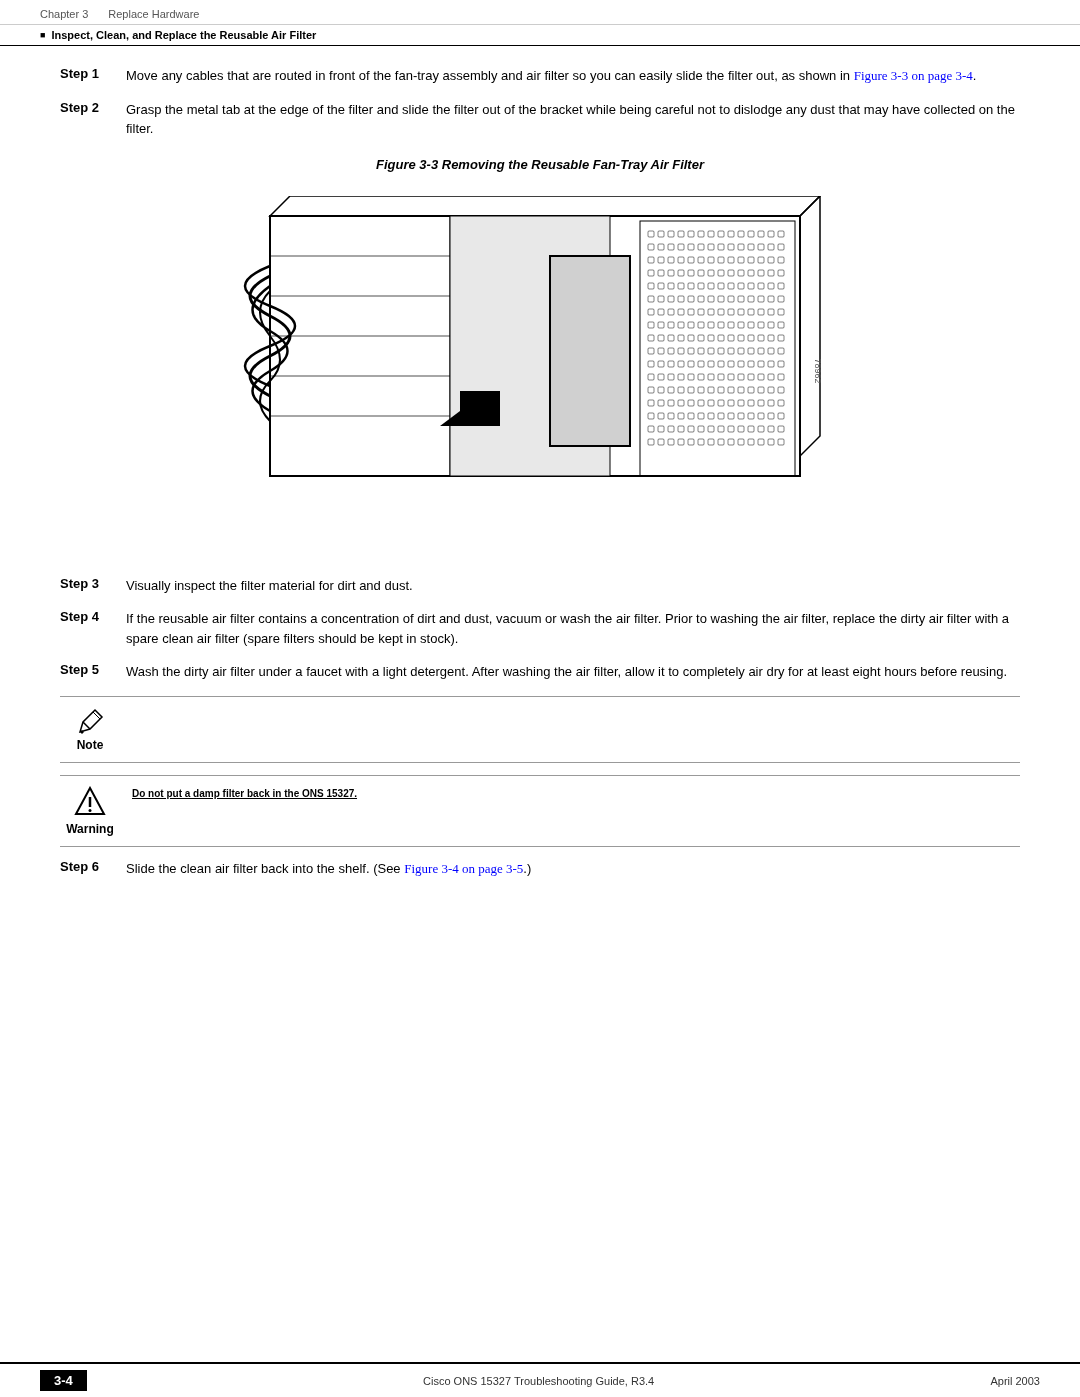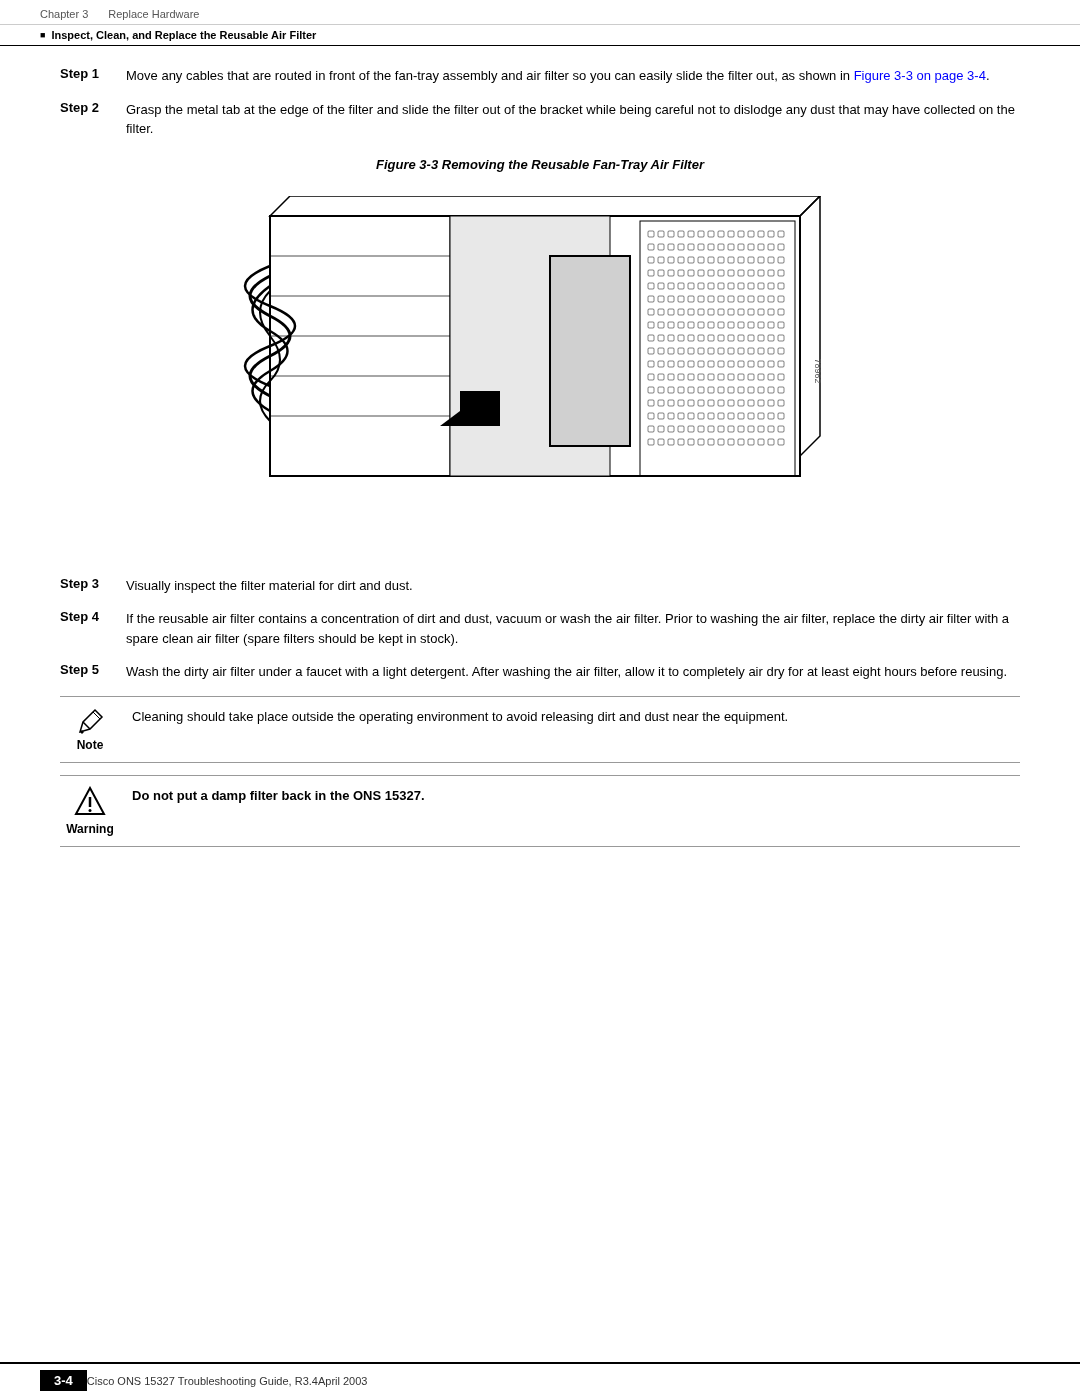--- a/index.html
+++ b/index.html
@@ -61,20 +61,21 @@
       padding-top: 0;
     }
     .step-text {
       flex: 1;
       font-size: 13px;
       line-height: 1.5;
     }
     .step-text a, .link {
       color: #00f;
       text-decoration: none;
+      font-family: Liberation Serif, serif;
     }
 
     
     .figure-caption {
       text-align: center;
       font-style: italic;
       font-weight: bold;
       font-size: 13px;
       margin: 18px 0 24px 0;
     }
@@ -135,33 +136,35 @@
     }
     .warning-label {
       font-weight: bold;
       font-size: 12px;
       color: #000;
       margin-top: 4px;
       text-align: right;
     }
     .warning-text {
       flex: 1;
-      font-size: 13px;
+      font-size: 10px;
       line-height: 1.5;
       font-weight: bold;
+      text-decoration: underline;
     }
 
     
     .page-footer {
       position: absolute;
       bottom: 0;
       left: 0;
       right: 0;
       border-top: 2px solid #000;
       display: flex;
+      justify-content: space-between;
       align-items: center;
       padding: 6px 40px;
       font-size: 11px;
     }
     .page-number-box {
       background: #000;
       color: #fff;
       padding: 3px 14px;
       font-weight: bold;
       font-size: 13px;
@@ -522,36 +525,41 @@
     <div class="note-icon-area">
 
       <svg class="pencil-icon" viewBox="0 0 30 30" xmlns="http://www.w3.org/2000/svg">
         <path d="M5,25 L8,15 L20,3 L27,10 L15,22 Z" fill="none" stroke="#000" stroke-width="1.5"></path>
         <line x1="8" y1="15" x2="15" y2="22" stroke="#000" stroke-width="1.5"></line>
         <path d="M5,25 L7,23 L9,25 L7,27 Z" fill="#000"></path>
         <line x1="18" y1="5" x2="25" y2="12" stroke="#000" stroke-width="1"></line>
       </svg>
       <span class="note-label">Note</span>
     </div>
-    <span class="note-text">Cleaning should take place outside the operating environment to avoid releasing dirt and dust near the equipment.</span>
   </div>
 
   <div class="warning-box">
     <div class="warning-icon-area">
 
       <svg width="32" height="32" viewBox="0 0 32 32" xmlns="http://www.w3.org/2000/svg">
         <polygon points="16,2 30,28 2,28" fill="none" stroke="#000" stroke-width="2"></polygon>
         <line x1="16" y1="11" x2="16" y2="21" stroke="#000" stroke-width="2.5"></line>
         <circle cx="16" cy="24.5" r="1.5" fill="#000"></circle>
       </svg>
       <span class="warning-label">Warning</span>
     </div>
     <span class="warning-text">Do not put a damp filter back in the ONS 15327.</span>
   </div>
 
+  <div class="step-row">
+    <span class="step-label">Step 6</span>
+    <span class="step-text">
+      <span>Slide the clean air filter back into the shelf. (See </span><a class="link">Figure 3-4 on page 3-5</a><span>.)</span>
+    </span>
+  </div>
 
 </div>
 
 <div class="page-footer">
   <div class="page-number-box">3-4</div>
   <div class="footer-center">Cisco ONS 15327 Troubleshooting Guide, R3.4</div>
   <div class="footer-right">April 2003</div>
 </div>
 
 </body></html>

